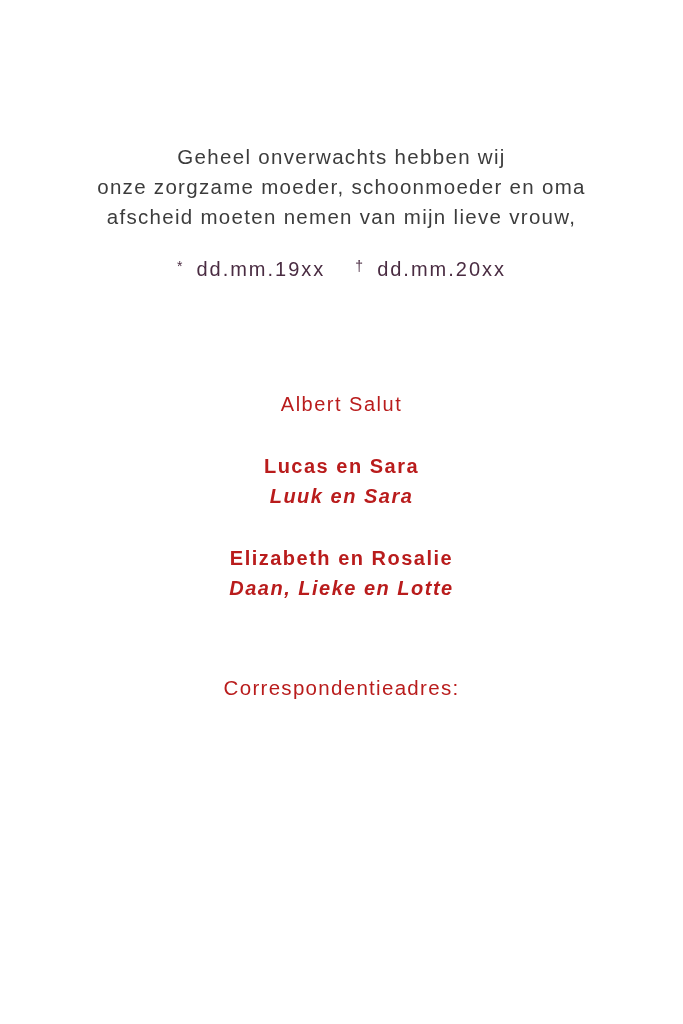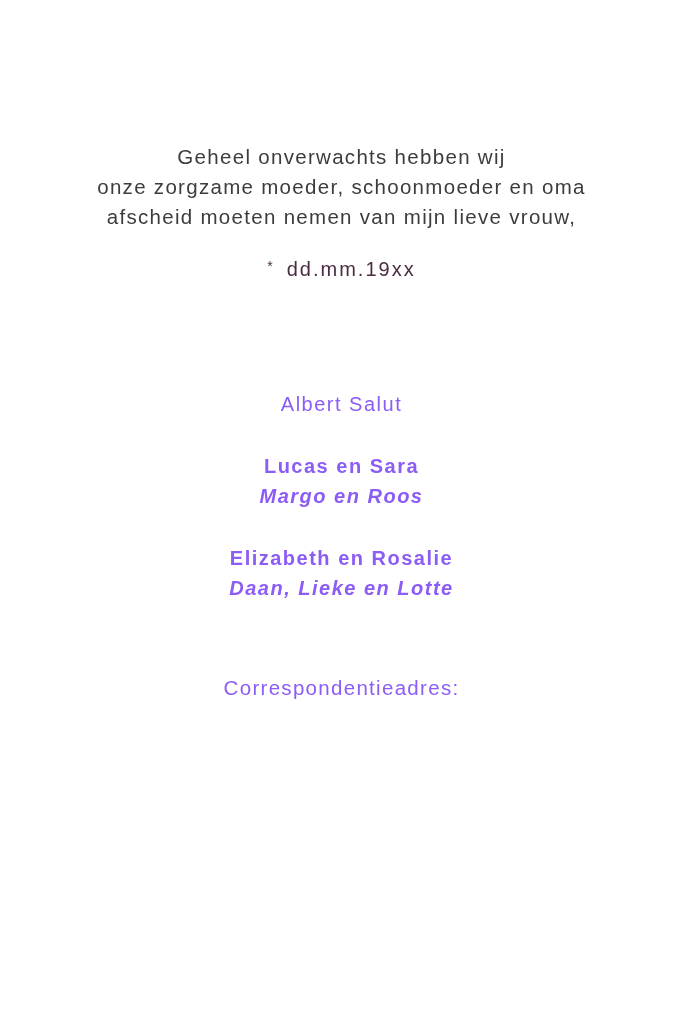--- a/index.html
+++ b/index.html
@@ -53,58 +53,59 @@
     position: relative;
     top: -5px;
     margin-right: 12px;
     color: #4a2c42;
   }
   .family {
     margin-top: 103px;
     font-size: 20px;
     line-height: 30px;
     letter-spacing: 1.5px;
-    color: #8b5cf6;
+    color: #b91c1c;
   }
   .family-group {
     margin-top: 32px;
     font-weight: bold;
   }
   .grandchildren-line {
     font-style: italic;
   }
   .correspondence {
     margin-top: 70px;
     font-size: 20.5px;
     line-height: 30px;
     letter-spacing: 1.3px;
-    color: #8b5cf6;
+    color: #b91c1c;
   }
 </style>
 </head>
 <body>
 
 <div class="card">
 
   <div class="announcement">
     <div>Geheel onverwachts hebben wij</div>
     <div>onze zorgzame moeder, schoonmoeder en oma</div>
     <div>afscheid moeten nemen van mijn lieve vrouw,</div>
   </div>
 
 
   <div class="dates">
     <span class="date-item"><span class="date-symbol">*</span><span>dd.mm.19xx</span></span>
+    <span class="date-item"><span class="date-symbol">†</span><span>dd.mm.20xx</span></span>
   </div>
 
   <div class="family">
     <div>Albert Salut</div>
     <div class="family-group">
       <div>Lucas en Sara</div>
-      <div class="grandchildren-line">Margo en Roos</div>
+      <div class="grandchildren-line">Luuk en Sara</div>
     </div>
     <div class="family-group">
       <div>Elizabeth en Rosalie</div>
       <div class="grandchildren-line">Daan, Lieke en Lotte</div>
     </div>
   </div>
 
   <div class="correspondence">
     <div>Correspondentieadres:</div>
   </div>

